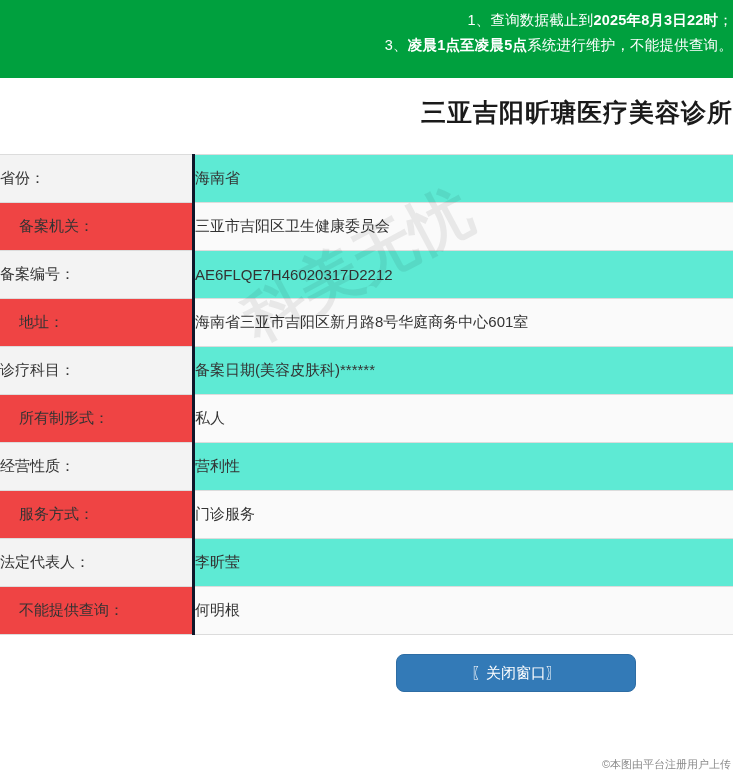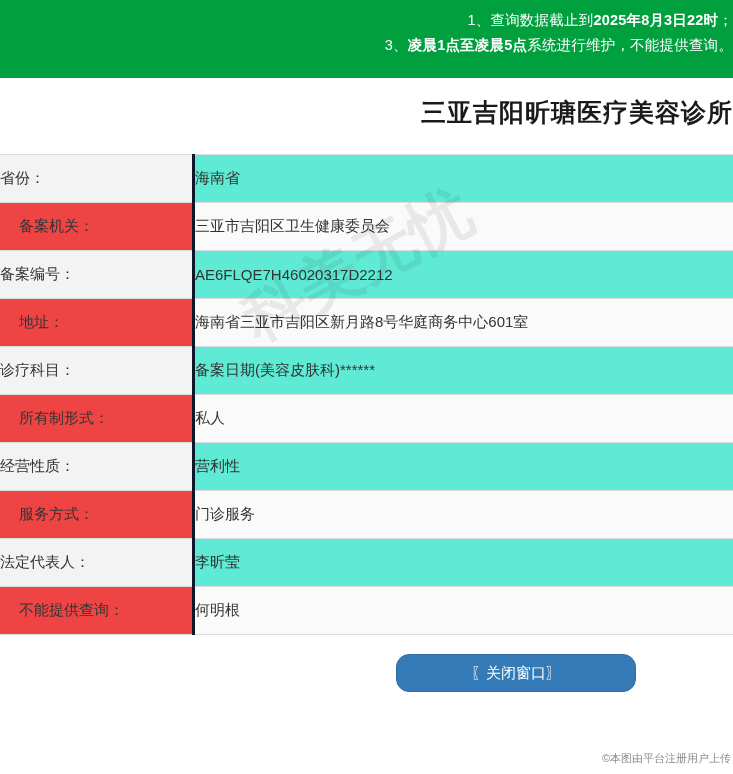--- a/index.html
+++ b/index.html
@@ -94,21 +94,21 @@
     height: 66px;
   }
   .close-button {
     position: absolute;
     left: 396px;
     top: 19px;
     width: 240px;
     height: 38px;
     background: #337ab7;
     border: 1px solid #2e6da4;
-    border-radius: 13px;
+    border-radius: 8px;
     color: #ffffff;
     font-size: 15px;
     line-height: 36px;
     text-align: center;
     cursor: pointer;
     font-family: "Liberation Sans", sans-serif;
     box-sizing: border-box;
   }
 
   
@@ -122,21 +122,21 @@
     transform: rotate(-28deg);
     transform-origin: left top;
     white-space: nowrap;
     pointer-events: none;
     user-select: none;
     font-family: "Liberation Sans", sans-serif;
   }
   .corner-mark {
     position: absolute;
     right: 2px;
-    bottom: 8px;
+    bottom: 2px;
     font-size: 11px;
     color: #8a8a8a;
     white-space: nowrap;
     pointer-events: none;
     user-select: none;
   }
 </style>
 </head>
 <body>
 

